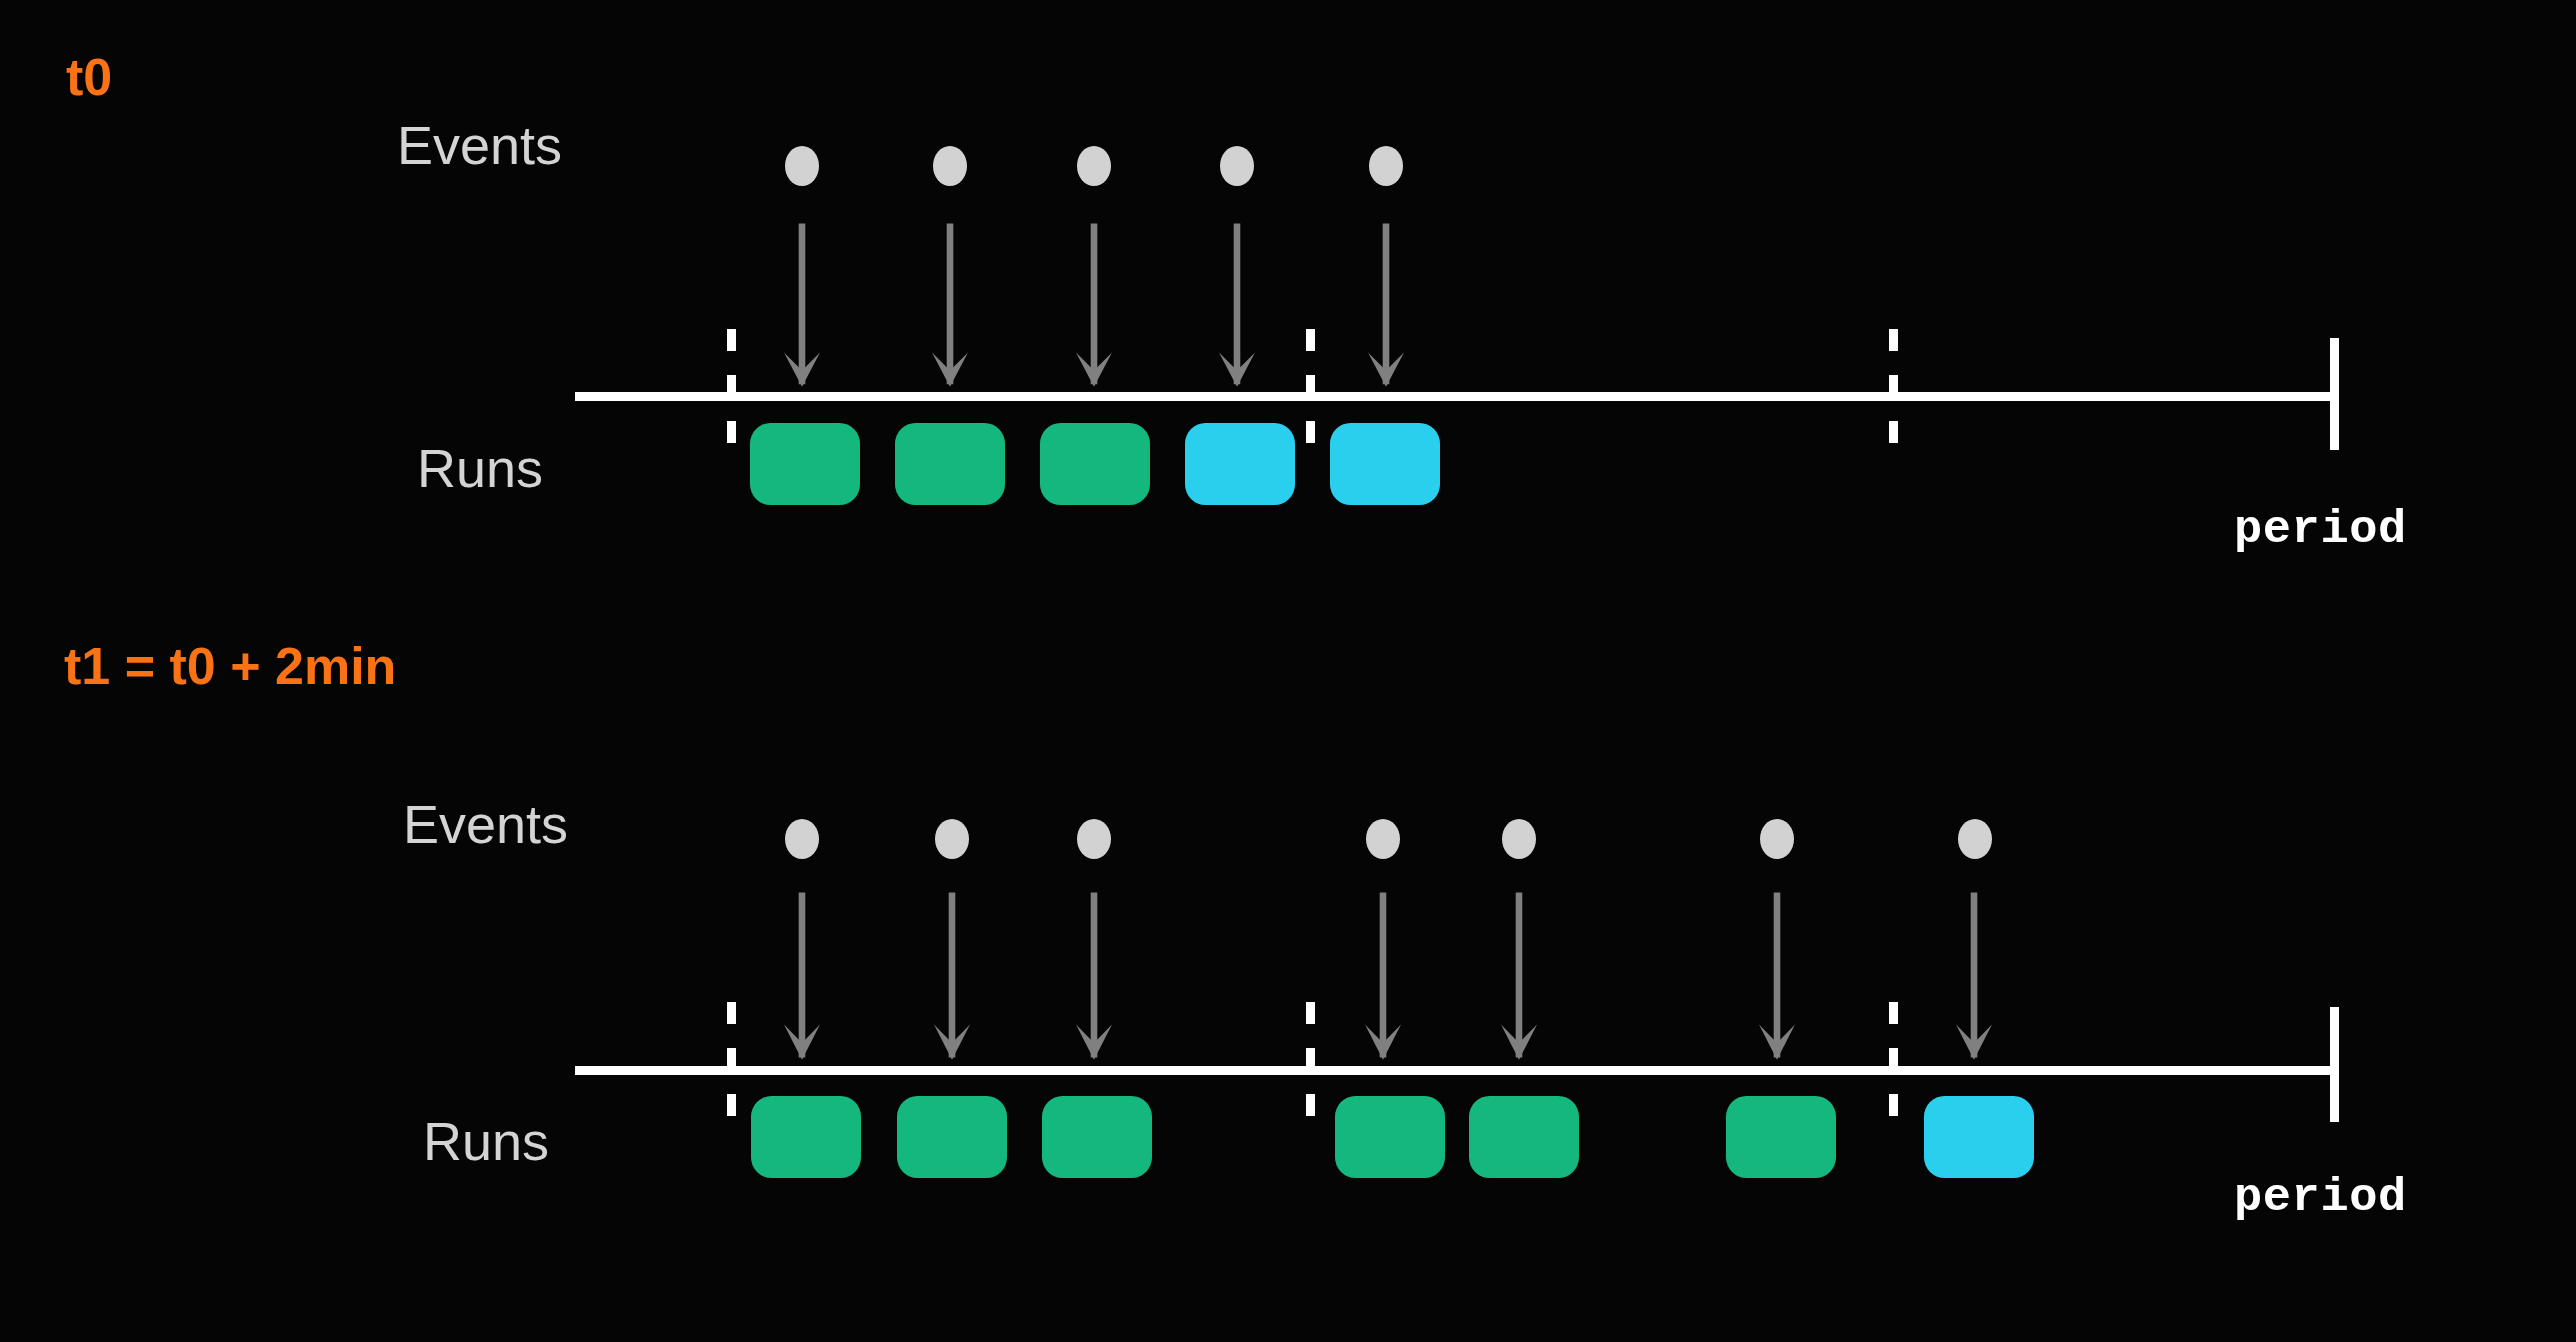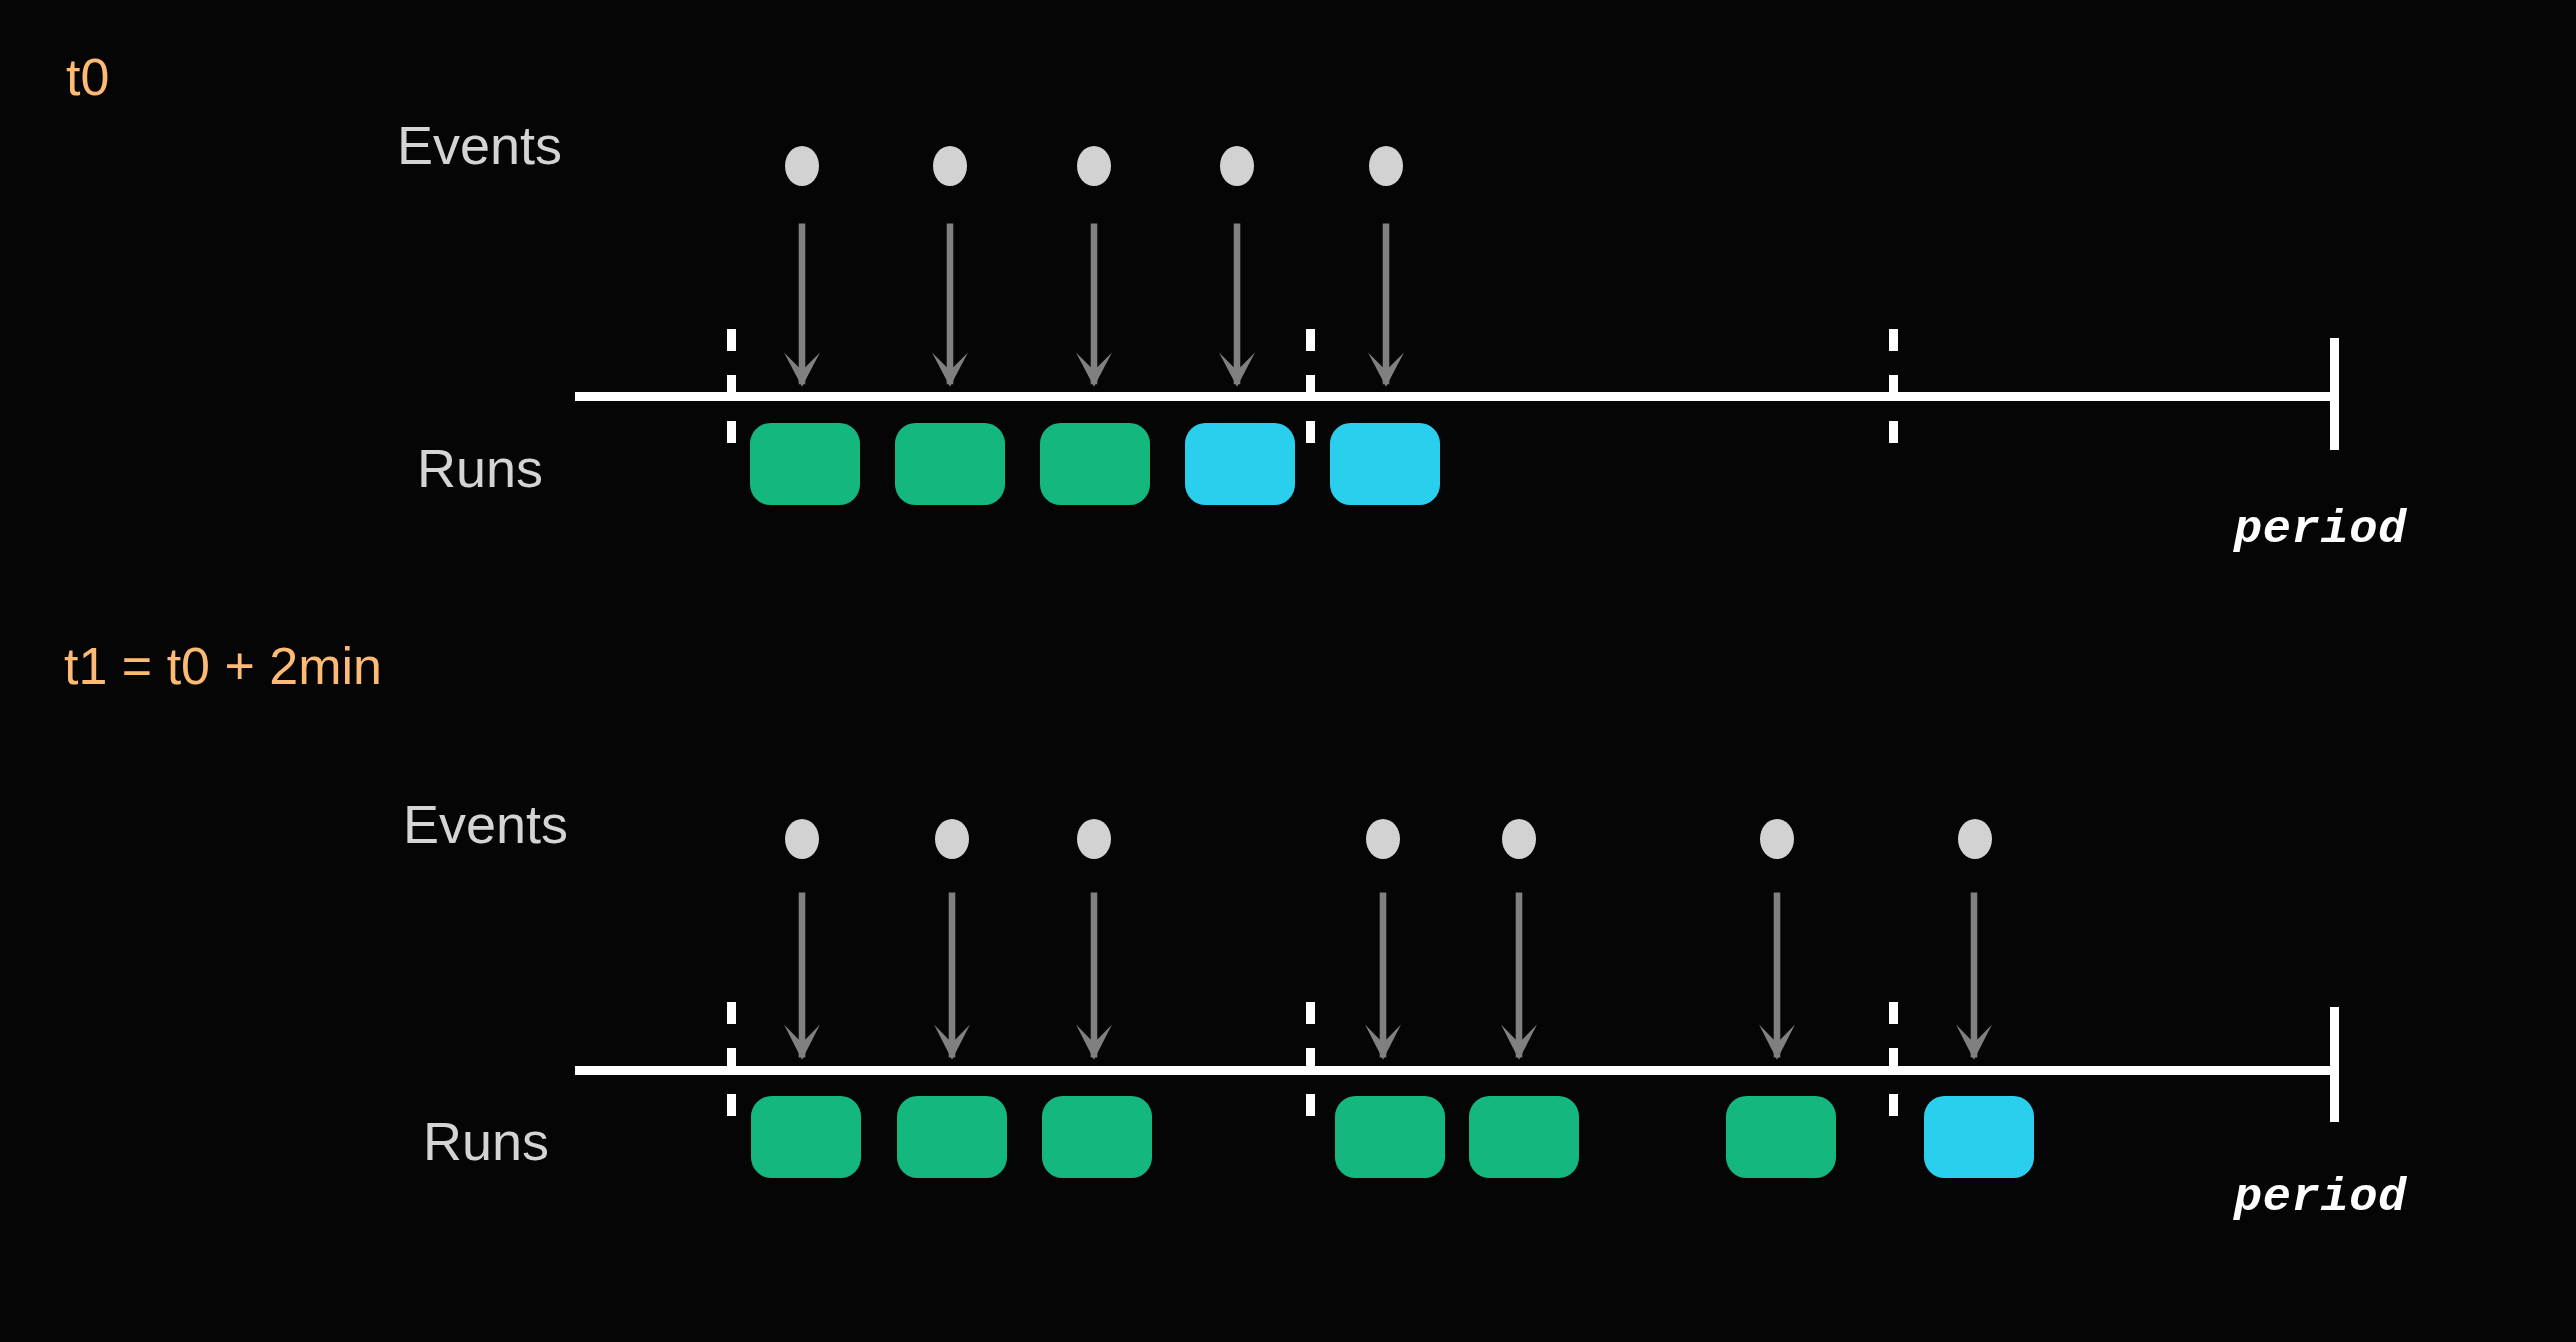--- a/index.html
+++ b/index.html
@@ -10,24 +10,24 @@
   #stage {
     position: relative;
     width: 2576px;
     height: 1343px;
     background: #050505;
     overflow: hidden;
     font-family: "Liberation Sans", "DejaVu Sans", sans-serif;
   }
   .section-title {
     position: absolute;
-    color: #fdba74;
+    color: #f97316;
     font-size: 52px;
     font-family: "Liberation Sans", "DejaVu Sans", sans-serif;
-    font-weight: 400;
+    font-weight: 700;
     letter-spacing: 0px;
     white-space: nowrap;
     line-height: 1;
   }
   .row-label {
     position: absolute;
     color: #d4d4d4;
     font-size: 54px;
     font-family: "Liberation Sans", "DejaVu Sans", sans-serif;
     font-weight: 400;
@@ -37,21 +37,20 @@
   }
   .period-label {
     position: absolute;
     color: #ffffff;
     font-size: 47px;
     font-family: "Liberation Mono", "DejaVu Sans Mono", monospace;
     font-weight: 700;
     white-space: nowrap;
     line-height: 1;
     letter-spacing: 0.6px;
-    font-style: italic;
   }
   .axis-line {
     position: absolute;
     background: #ffffff;
     height: 8.5px;
     border-radius: 0px;
   }
   .axis-end-tick {
     position: absolute;
     background: #ffffff;

